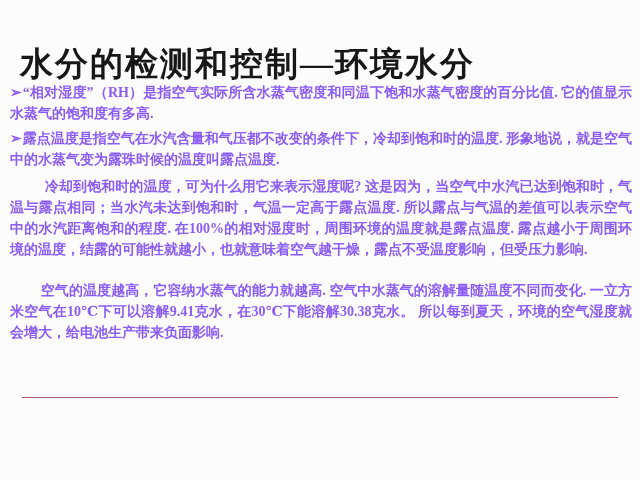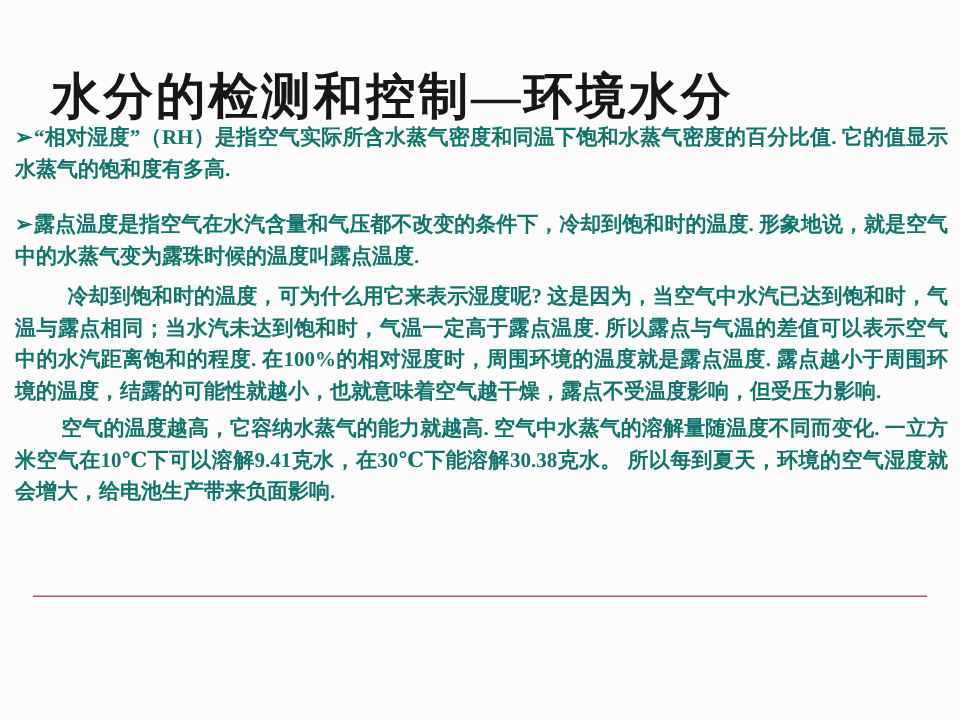--- a/index.html
+++ b/index.html
@@ -6,47 +6,47 @@
   .slide {
     position: relative;
     width: 640px;
     height: 480px;
     background: #fcfcfc;
     overflow: hidden;
     font-family: "Liberation Serif", "DejaVu Serif", serif;
   }
   .slide-title {
     position: absolute;
-    left: 34px;
+    left: 20px;
     top: 20px;
     font-size: 33px;
     font-weight: 600;
     letter-spacing: 2px;
     color: #171717;
     white-space: nowrap;
   }
   .content {
     position: absolute;
     left: 10px;
     top: 82px;
     width: 622px;
     font-size: 14px;
     line-height: 21px;
     font-weight: bold;
     text-align: justify;
   }
-  .blue-text { color: #0f766e; }
+  .blue-text { color: #8b5cf6; }
   .red-text  { color: #cc2b2b; }
   .para { margin: 0; }
   .bullet-1 { margin: 0; }
-  .bullet-2 { margin-top: 16px; }
+  .bullet-2 { margin-top: 4px; }
   .bullet-marker { margin-right: 1px; }
   .para-dewpoint { margin-top: 6px; text-indent: 2.5em; }
   .question-red { margin-top: 37px; }
-  .para-summer { margin-top: 4px; text-indent: 2.2em; }
+  .para-summer { margin-top: 20px; text-indent: 2.2em; }
   .red-underline {
     position: absolute;
     left: 22px;
     top: 397px;
     width: 596px;
     height: 1px;
     background: #b25868;
   }
 </style>
 </head>

